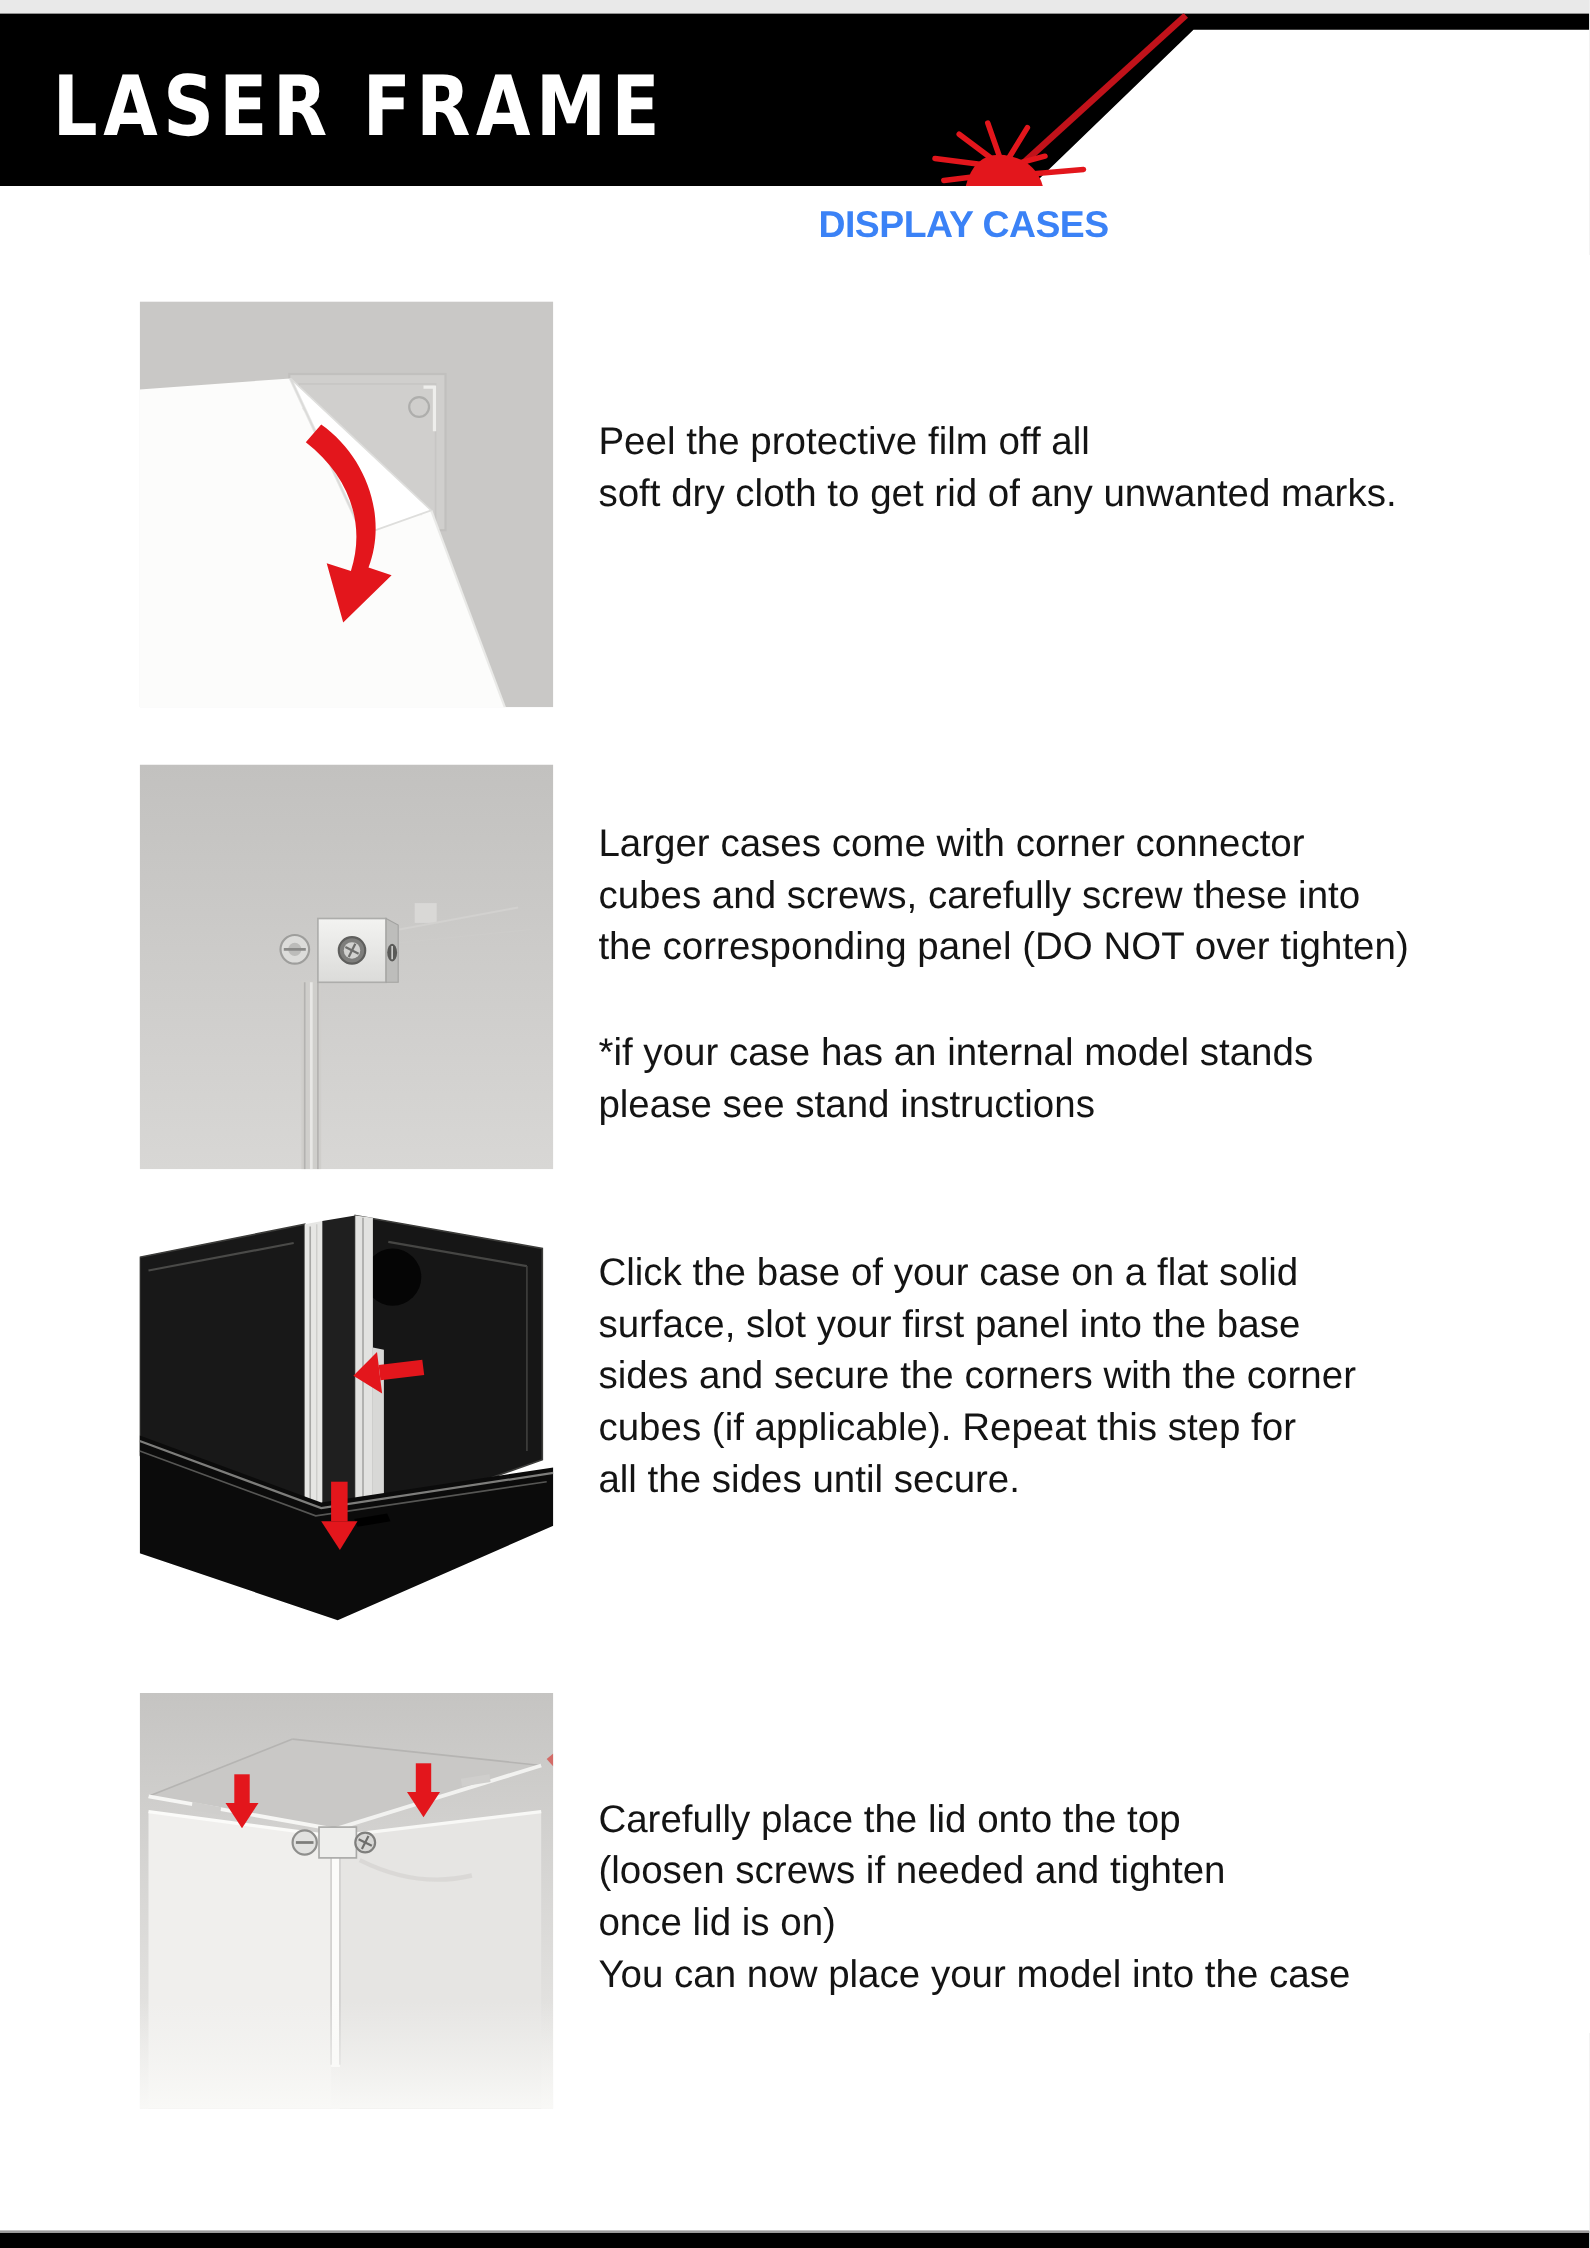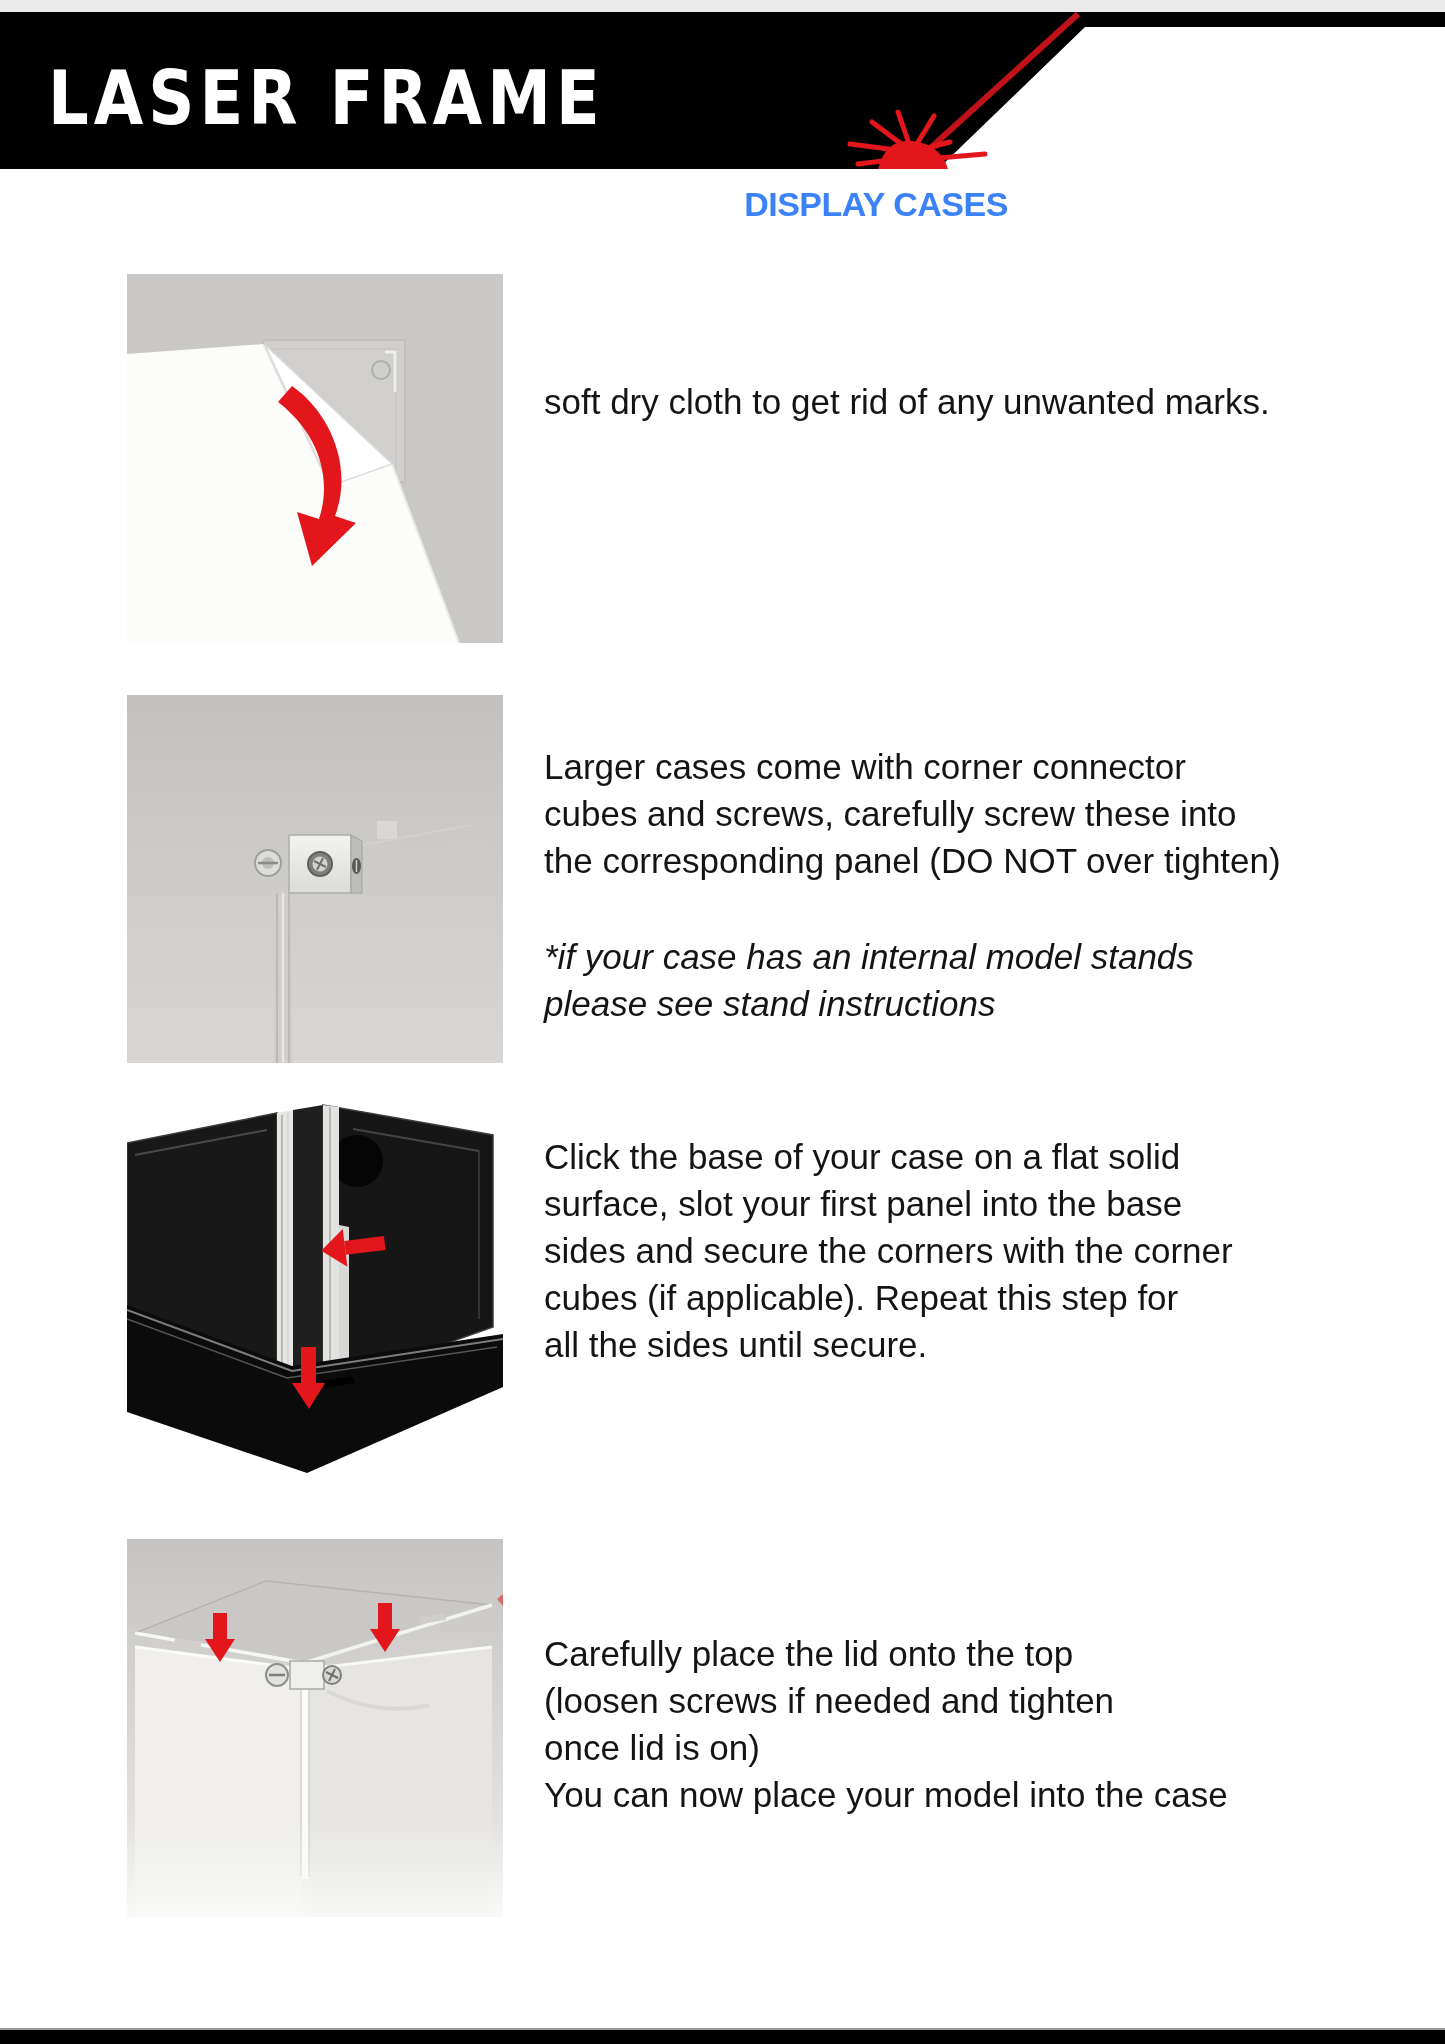--- a/index.html
+++ b/index.html
@@ -17,21 +17,21 @@
   }
   .title {
     position:absolute; left:544px; top:170px; width:664px;
     text-align:center; font-weight:bold; font-size:34px;
     line-height:45px; color:#3b82f6; letter-spacing:-0.5px;
   }
   .step-text {
     position:absolute; left:544px; font-size:35px; line-height:47px;
     color:#141414; white-space:nowrap;
   }
-  .note-text { font-style:italic; }
+  .note-text { }
   .photo { position:absolute; left:127px; width:376px; }
   .photo svg { display:block; }
   .footer-bar {
     position:absolute; left:0; top:2016px; width:1445px; height:28px;
     background:#000; border-top:2px solid #9b9b9b; box-sizing:border-box;
   }
 </style>
 </head>
 <body>
 
@@ -216,20 +216,21 @@
       <g fill="#e3161c">
         <rect x="251" y="64" width="14" height="28"></rect>
         <polygon points="243,90 273,90 258,113"></polygon>
       </g>
       <polygon points="370,60 376,55 376,67" fill="#d4534f" opacity="0.8"></polygon>
       <rect x="0" y="280" width="376" height="98" fill="url(#p4fade)"></rect>
     </svg>
   </div>
 
   <div class="step-text" style="top:366px">
+    <div>Peel the protective film off all</div>
     <div>soft dry cloth to get rid of any unwanted marks.</div>
   </div>
 
   <div class="step-text" style="top:731px">
     <div>Larger cases come with corner connector</div>
     <div>cubes and screws, carefully screw these into</div>
     <div>the corresponding panel (DO NOT over tighten)</div>
   </div>
   <div class="step-text note-text" style="top:921px">
     <div>*if your case has an internal model stands</div>

